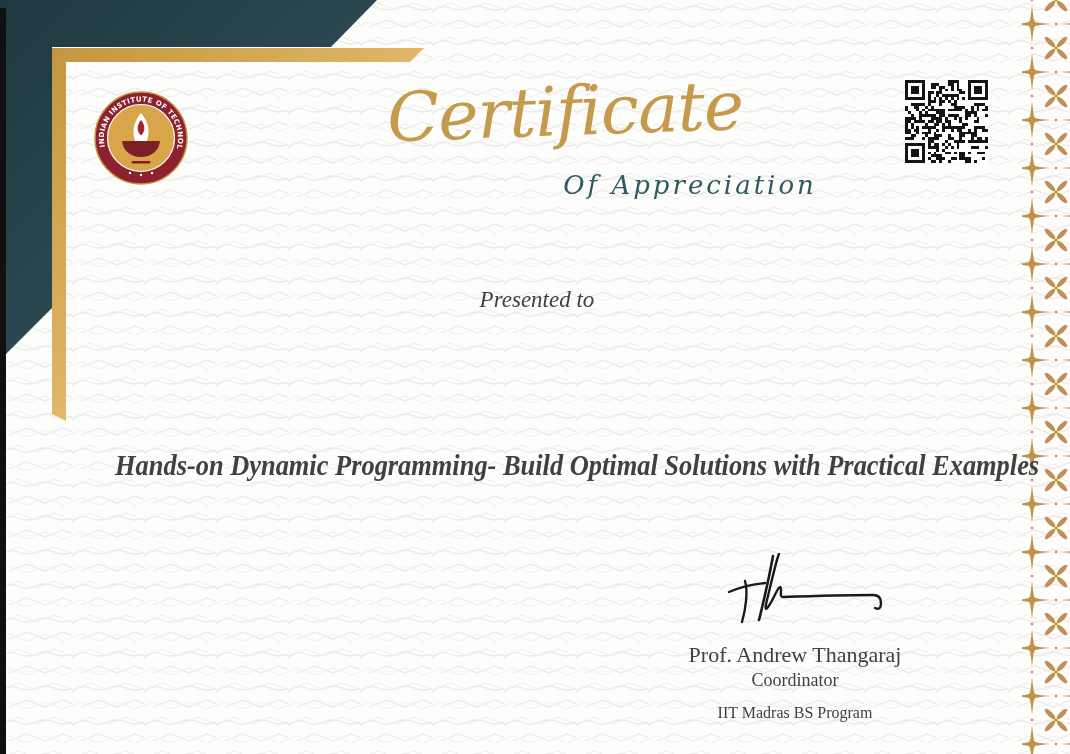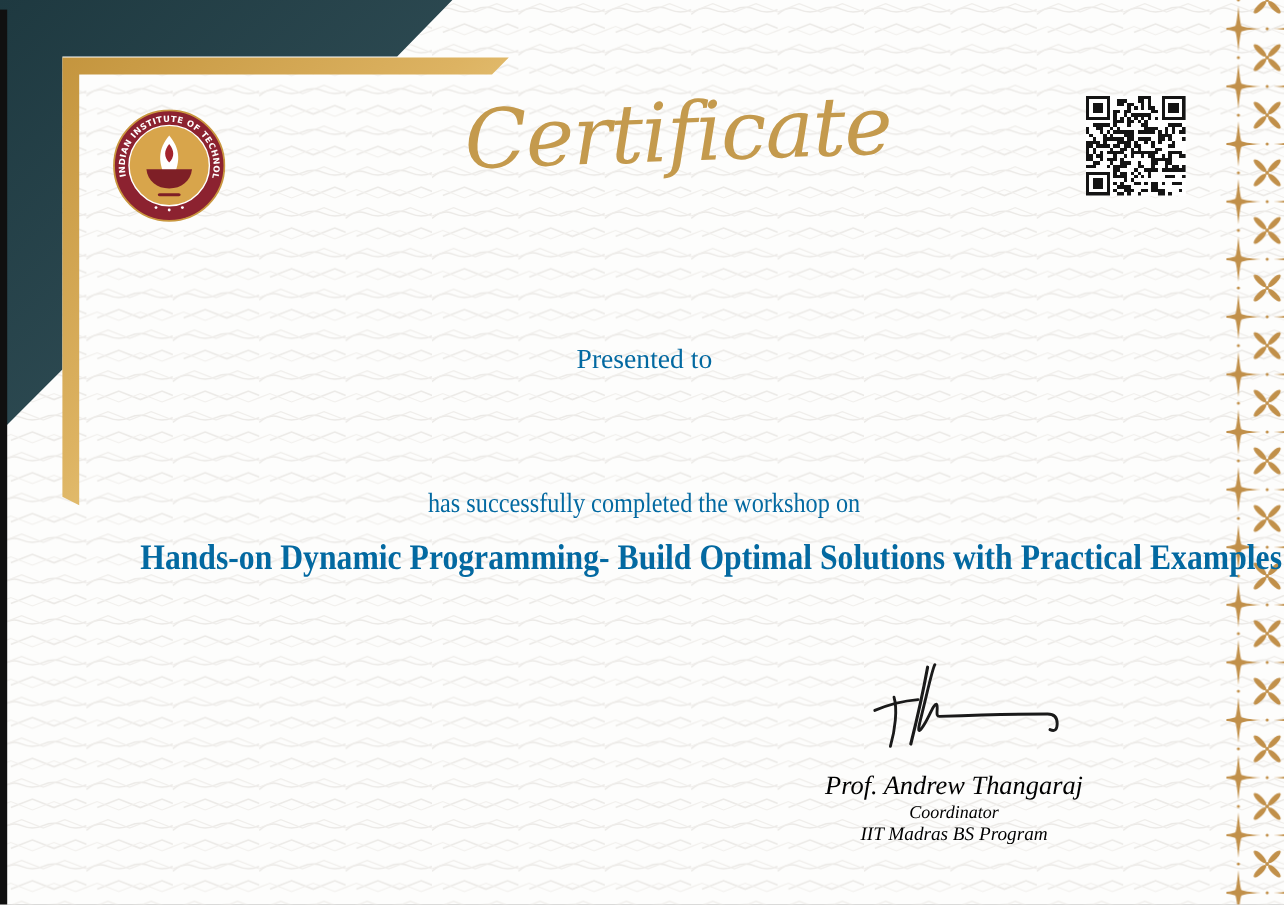--- a/index.html
+++ b/index.html
@@ -17,32 +17,32 @@
     left:310px;top:72px;width:510px;text-align:center;z-index:3;
     font-family:"DejaVu Serif",serif;font-style:italic;font-weight:400;
     font-size:68px;color:var(--gold-dark,#c49a4d);letter-spacing:-1px;
     transform:rotate(-2deg);
   }
   .subtitle{
     left:440px;top:170px;width:500px;text-align:center;z-index:3;
     font-style:italic;font-size:26px;color:var(--teal-text,#2f5a60);
     letter-spacing:3px;font-family:"DejaVu Serif",serif;
   }
-  .centercol{left:52px;width:970px;text-align:center;z-index:3;color:#0369a1;}
+  .centercol{left:52px;width:970px;text-align:center;z-index:3;color:#404040;font-style:italic;}
   .presented{top:287px;font-size:23px;}
   .name{top:337px;font-size:26px;font-weight:bold;letter-spacing:0.5px;}
   .roll{top:368px;font-size:24px;font-weight:bold;}
   .completion{top:407px;font-size:23px;}
   .completion span,.wtitle span,.daterange span{display:inline-block;transform:scaleX(0.88);white-space:nowrap;}
   .wtitle{top:448px;font-size:30px;font-weight:bold;}
   .daterange{top:489px;font-size:24px;}
-  .sigblock{left:655px;top:560px;width:280px;text-align:center;z-index:3;color:#000000;font-style:italic;}
+  .sigblock{left:655px;top:560px;width:280px;text-align:center;z-index:3;color:#404040;}
   .signer{font-size:22px;margin-top:82px;}
-  .signer-title{font-size:15px;margin-top:2px;}
-  .signer-org{font-size:16px;margin-top:0;}
+  .signer-title{font-size:18px;margin-top:2px;}
+  .signer-org{font-size:16px;margin-top:13px;}
   .sig-svg{position:absolute;left:60px;top:-12px;}
 </style>
 </head>
 <body>
 
 <div class="stage" style="--gold-dark: #c49a4d; --teal-text: #2f5a60;">
 
   <svg class="bg-svg" width="1070" height="754" viewBox="0 0 1070 754">
     <defs>
       <pattern id="waves" width="72" height="34" patternUnits="userSpaceOnUse">
@@ -102,20 +102,21 @@
     <circle cx="58" cy="82" r="1.2" fill="#fff"></circle>
     <g>
       <path d="M47,22 C56,33 58,44 47,63 C36,44 38,33 47,22 Z" fill="#ffffff"></path>
       <path d="M47,29 C51.5,34.5 51.5,40 47,44.5 C42.5,40 42.5,34.5 47,29 Z" fill="#a3242e"></path>
       <path d="M28,50 L66,50 C65,60 57,66 47,66 C37,66 29,60 28,50 Z" fill="#7e1f26"></path>
       <path d="M39,70 L55,70 C57,70 57,72.5 55,72.5 L39,72.5 C37,72.5 37,70 39,70 Z" fill="#7e1f26"></path>
     </g>
   </svg>
 
   <div class="abs title-script">Certificate</div>
+  <div class="abs subtitle">Of  Appreciation</div>
 
   <svg class="abs qr" id="qr-svg" viewBox="0 0 29 29" shape-rendering="crispEdges">
       <rect width="29" height="29" fill="#fff"></rect>
       <g fill="#141414">
         <path d="M0,0 h7 v7 h-7 Z M1,1 v5 h5 v-5 Z" fill-rule="evenodd"></path>
         <rect x="2" y="2" width="3" height="3"></rect>
         <path d="M22,0 h7 v7 h-7 Z M23,1 v5 h5 v-5 Z" fill-rule="evenodd"></path>
         <rect x="24" y="2" width="3" height="3"></rect>
         <path d="M0,22 h7 v7 h-7 Z M1,23 v5 h5 v-5 Z" fill-rule="evenodd"></path>
         <rect x="2" y="24" width="3" height="3"></rect>
@@ -415,21 +416,20 @@
         <rect x="10" y="28" width="1" height="1"></rect>
         <rect x="12" y="28" width="1" height="1"></rect>
         <rect x="15" y="28" width="1" height="1"></rect>
         <rect x="21" y="28" width="1" height="1"></rect>
         <rect x="22" y="28" width="1" height="1"></rect>
         <rect x="24" y="28" width="1" height="1"></rect>
       </g>
     </svg>
 
   <div class="abs centercol presented">Presented to</div>
-  <div class="abs centercol completion"><span>has successfully completed the workshop on</span></div>
   <div class="abs centercol wtitle"><span>Hands-on Dynamic Programming- Build Optimal Solutions with Practical Examples</span></div>
 
   <div class="abs sigblock">
     <svg class="sig-svg" width="180" height="80" viewBox="0 0 180 80">
       <g fill="none" stroke="#1a1a1a" stroke-linecap="round">
         <path d="M14,44 C28,38 38,36 50,35" stroke-width="2.4"></path>
         <path d="M30,33 C33,43 31,60 27,74" stroke-width="2.4"></path>
         <path d="M58,8 C54,30 48,56 44,72" stroke-width="2.6"></path>
         <path d="M64,6 C62,9 58,28 52,52 C50,60 50,63 53,59 C57,54 60,46 63,41 C65,38 66,38 66,42 C66,46 65,49 68,49 C96,48 136,47 158,47 C164,47 166,50 166,55 C166,60 164,62 160,60" stroke-width="2.4"></path>
       </g>

